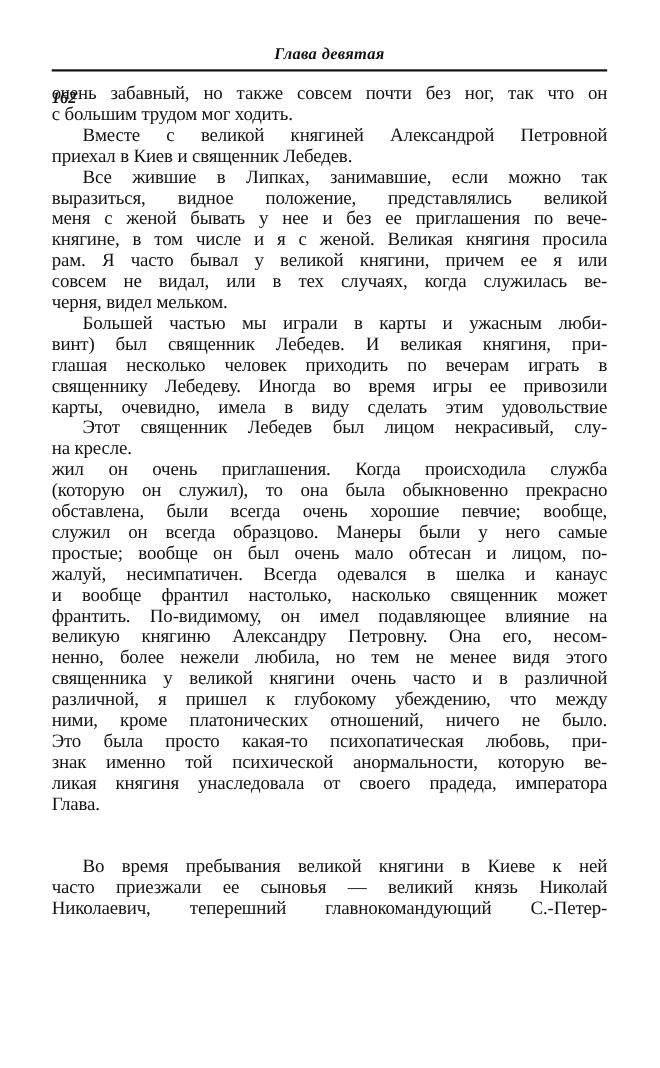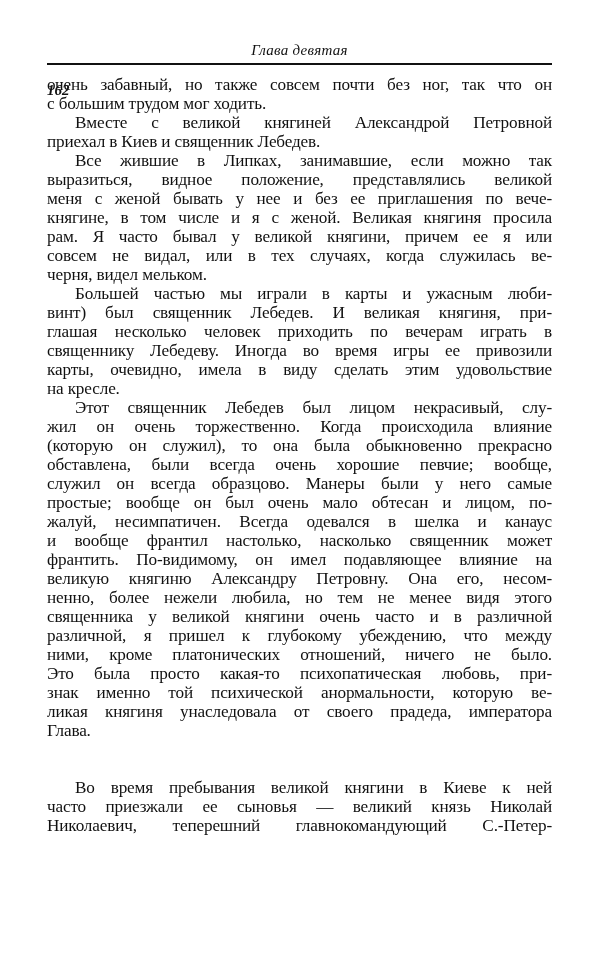--- a/index.html
+++ b/index.html
@@ -33,21 +33,21 @@
       margin-top: 40px;
     }
     .running-title {
       position: absolute;
       left: 0;
       right: 0;
       top: 0;
       text-align: center;
       font-size: 15px;
       font-style: italic;
-      font-weight: normal;
+      font-weight: bold;
       line-height: 20px;
       letter-spacing: 0.3px;
     }
     .header-rule {
       position: absolute;
       left: 47px;
       top: 63px;
       width: 505px;
       height: 2px;
       background: #111111;
@@ -98,23 +98,23 @@
     <span class="line">меня с женой бывать у нее и без ее приглашения по вече-</span>
     <span class="line">княгине, в том числе и я с женой. Великая княгиня просила</span>
     <span class="line">рам. Я часто бывал у великой княгини, причем ее я или</span>
     <span class="line">совсем не видал, или в тех случаях, когда служилась ве-</span>
     <span class="line last">черня, видел мельком.</span>
     <span class="line indent">Большей частью мы играли в карты и ужасным люби-</span>
     <span class="line">винт) был священник Лебедев. И великая княгиня, при-</span>
     <span class="line">глашая несколько человек приходить по вечерам играть в</span>
     <span class="line">священнику Лебедеву. Иногда во время игры ее привозили</span>
     <span class="line">карты, очевидно, имела в виду сделать этим удовольствие</span>
+    <span class="line indent">Этот священник Лебедев был лицом некрасивый, слу-</span>
     <span class="line last">на кресле.</span>
-    <span class="line indent">Этот священник Лебедев был лицом некрасивый, слу-</span>
-    <span class="line">жил он очень торжественно. Когда происходила влияние</span>
+    <span class="line">жил он очень приглашения. Когда происходила служба</span>
     <span class="line">(которую он служил), то она была обыкновенно прекрасно</span>
     <span class="line">обставлена, были всегда очень хорошие певчие; вообще,</span>
     <span class="line">служил он всегда образцово. Манеры были у него самые</span>
     <span class="line">простые; вообще он был очень мало обтесан и лицом, по-</span>
     <span class="line">жалуй, несимпатичен. Всегда одевался в шелка и канаус</span>
     <span class="line">и вообще франтил настолько, насколько священник может</span>
     <span class="line">франтить. По-видимому, он имел подавляющее влияние на</span>
     <span class="line">великую княгиню Александру Петровну. Она его, несом-</span>
     <span class="line">ненно, более нежели любила, но тем не менее видя этого</span>
     <span class="line">священника у великой княгини очень часто и в различной</span>

